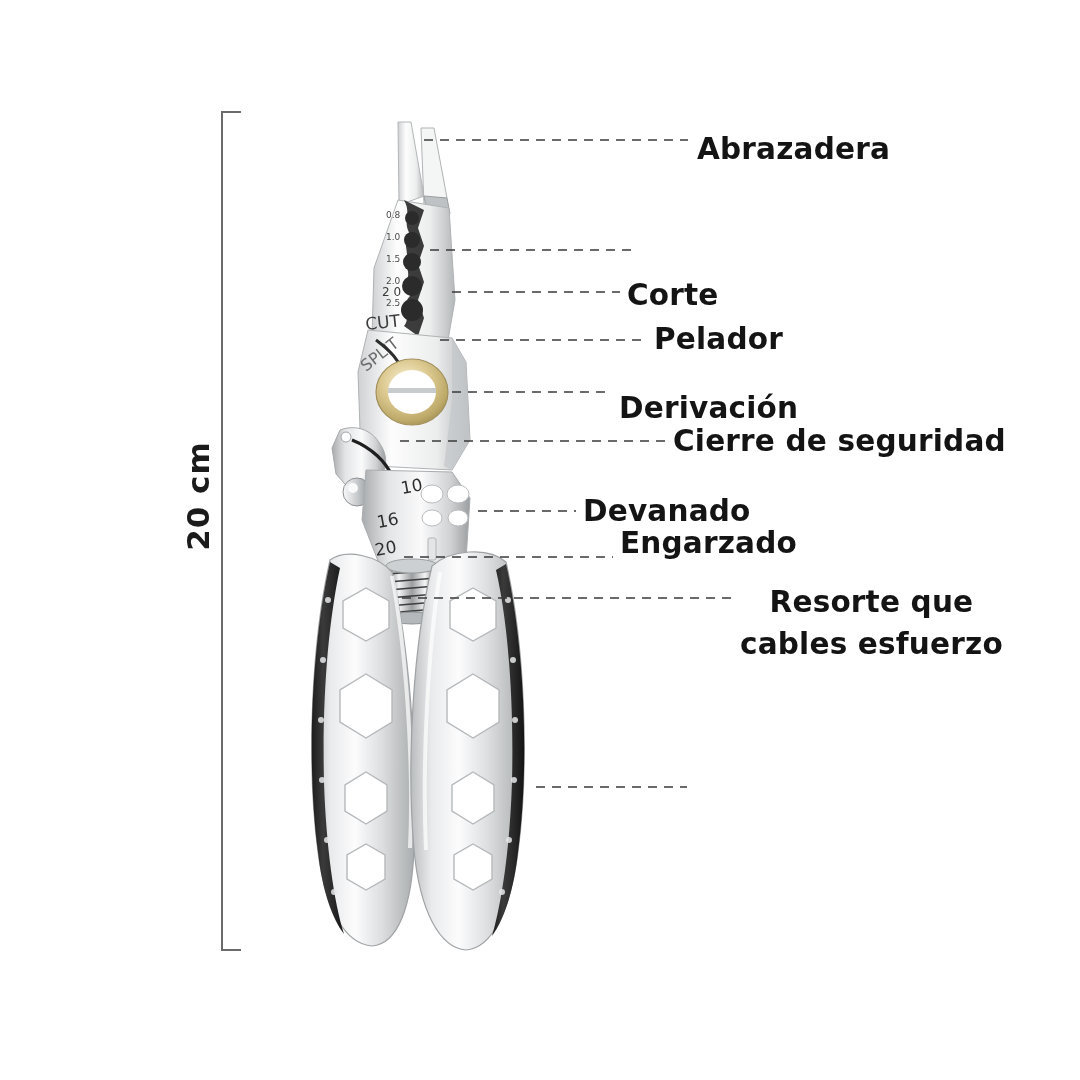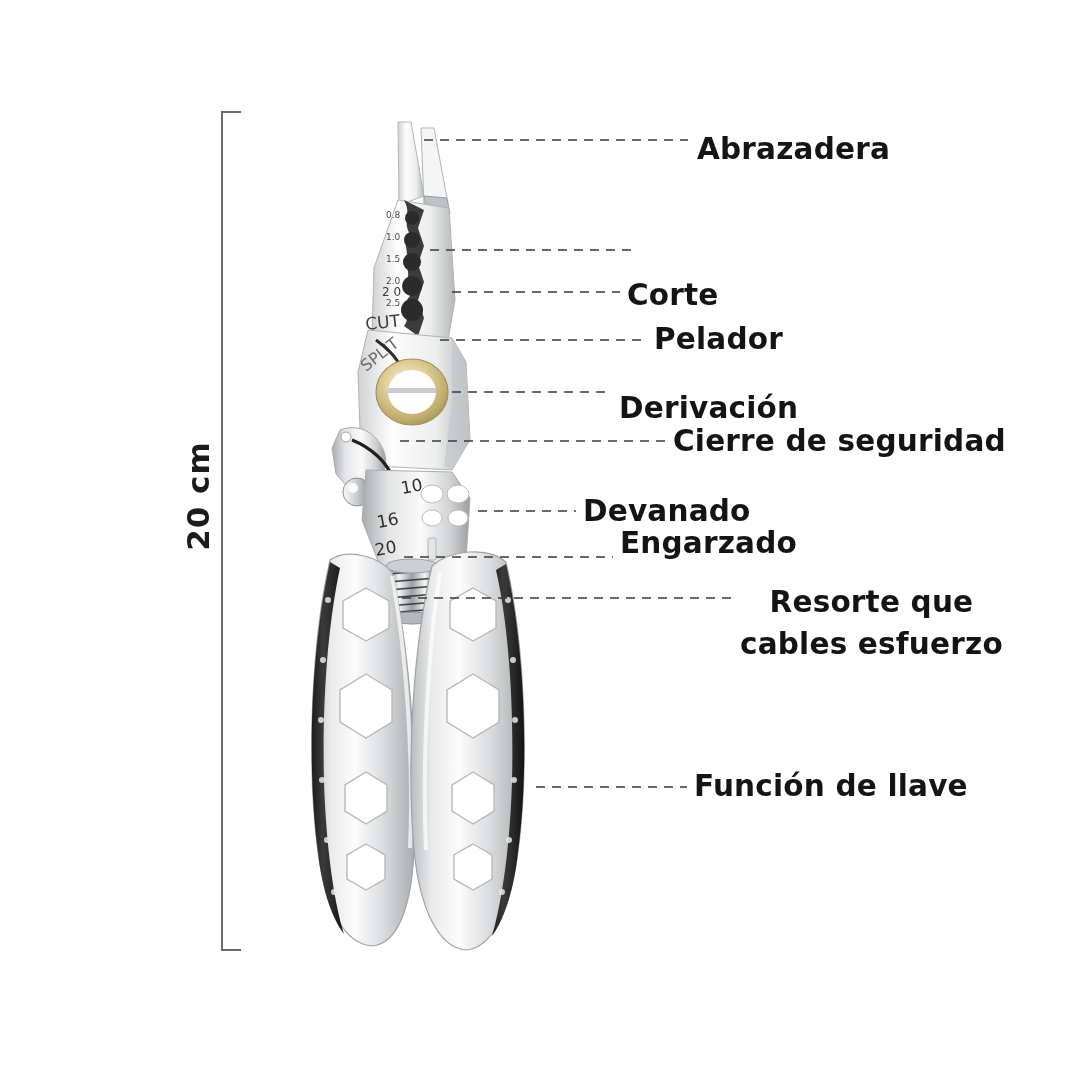--- a/index.html
+++ b/index.html
@@ -259,15 +259,14 @@
 
   <div class="lbl" style="left:583px;top:496px;">Devanado</div>
 
   <div class="lbl" style="left:620px;top:528px;">Engarzado</div>
 
   <div class="lbl two-line" style="left:740px;top:582px;">
     <span>Resorte que</span><br>
     <span>cables esfuerzo</span>
   </div>
 
-  <div class="lbl" style="left:694px;top:771px;">Función de llave</div>
 
 </div>
 
 </body></html>

